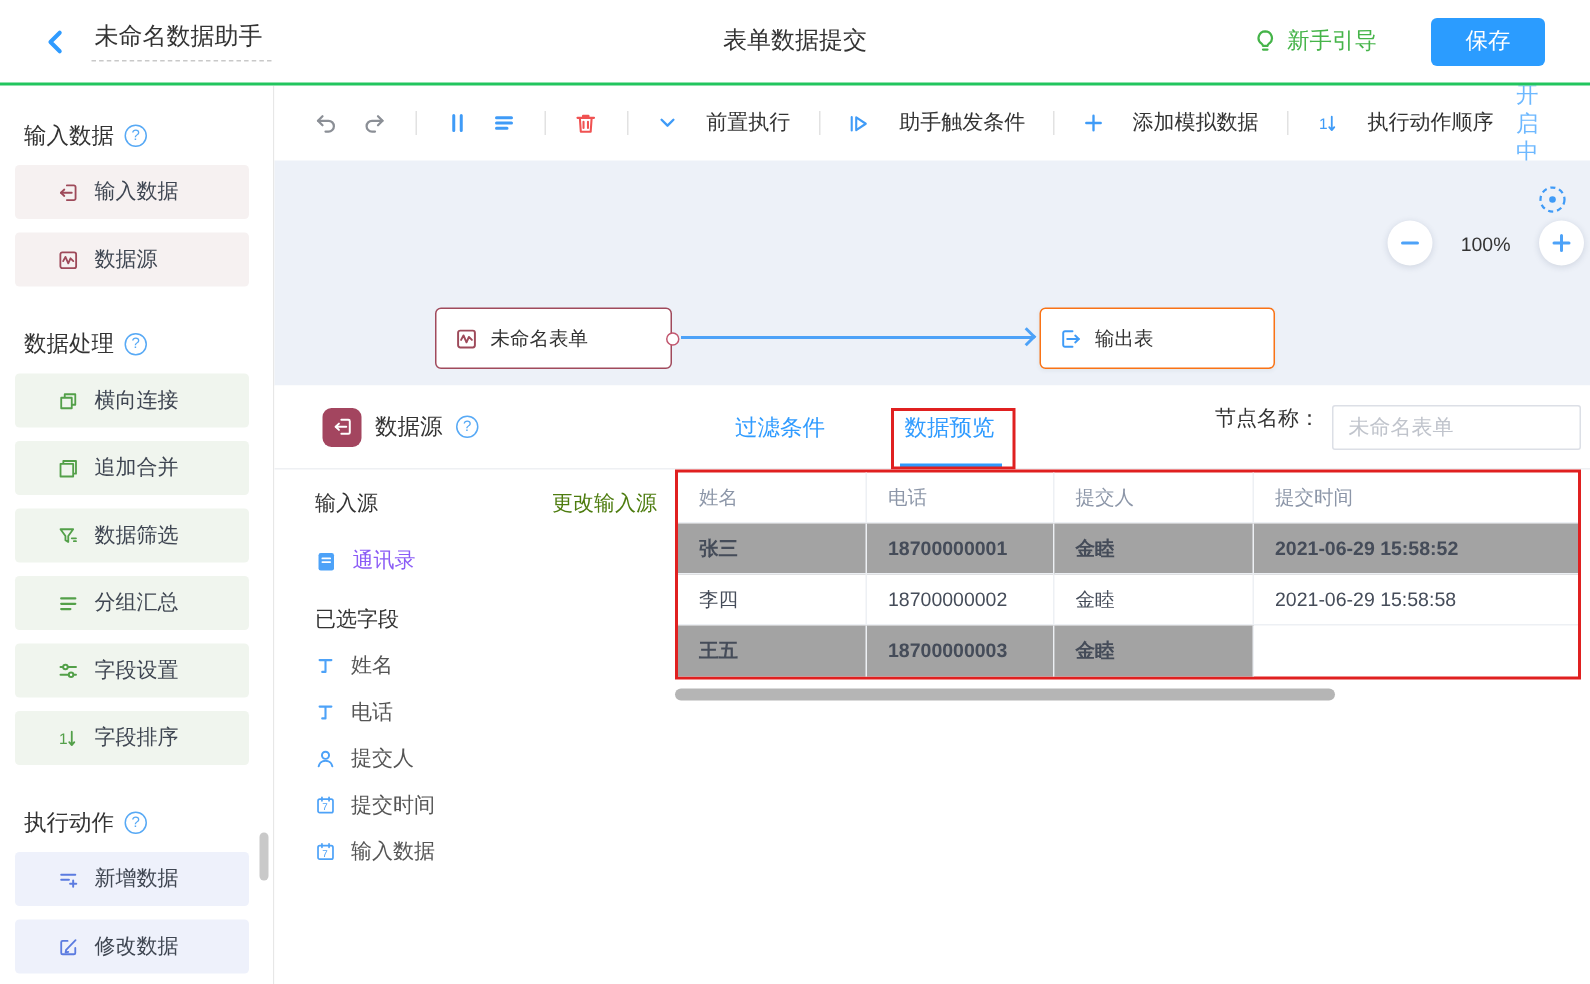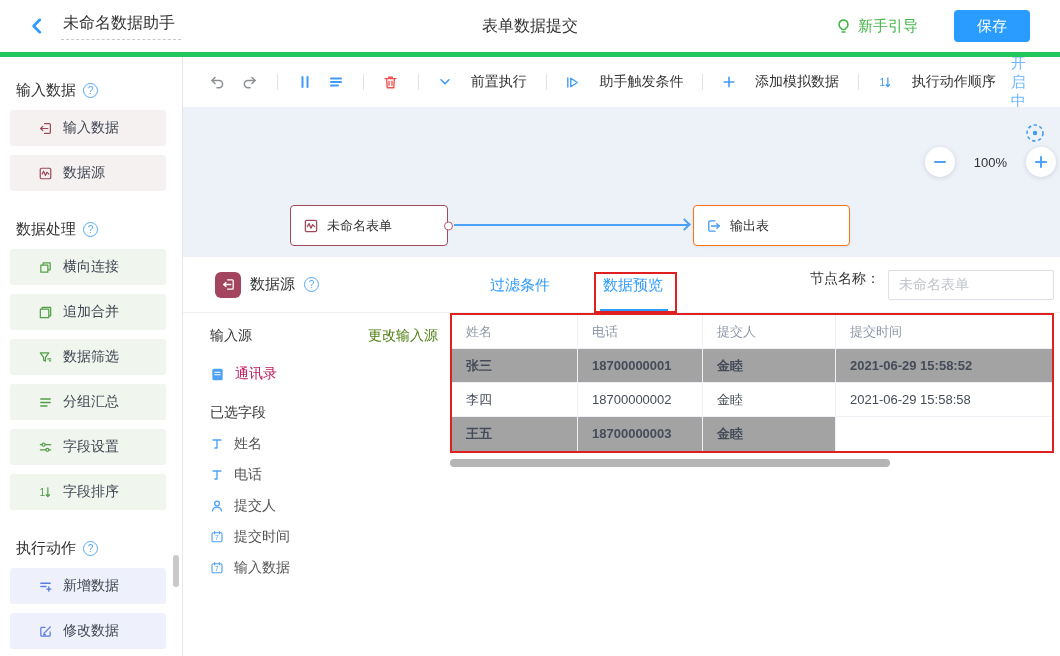--- a/index.html
+++ b/index.html
@@ -1,21 +1,21 @@
 <!DOCTYPE html>
 <html><head>
 <meta charset="utf-8">
 <style>
   * { margin:0; padding:0; box-sizing:border-box; }
   html,body { width:1060px; height:656px; }
   body { font-family:"Liberation Sans","DejaVu Sans",sans-serif; background:#fff; color:#333; overflow:hidden; }
   .app { position:relative; width:1060px; height:656px; }
 
   
-  .header { position:absolute; top:0; left:0; right:0; height:57px; background:#fff; border-bottom:5px solid #22c55e; z-index:5; }
+  .header { position:absolute; top:0; left:0; right:0; height:57px; background:#fff; border-bottom:2px solid #22c55e; z-index:5; }
   .hleft { position:absolute; left:28px; top:0; height:100%; display:flex; align-items:center; gap:15px; }
   .back-ic { color:#2f9bff; display:flex; cursor:pointer; }
   .app-title { font-size:16px; color:#333; padding:0 6px 5px 2px; border-bottom:1px dashed #c9c9c9; }
   .hcenter { position:absolute; left:50%; top:0; transform:translateX(-50%); height:100%; display:flex; align-items:center; font-size:16px; color:#333; }
   .hright { position:absolute; right:30px; top:0; height:100%; display:flex; align-items:center; gap:36px; }
   .guide { display:flex; align-items:center; gap:6px; color:#45b449; font-size:15px; cursor:pointer; }
   .save-btn { background:#2b9cff; color:#fff; border:none; border-radius:4px; font-size:15px; width:76px; height:32px; cursor:pointer; font-family:inherit; }
 
   
   .sidebar { position:absolute; top:57px; left:0; bottom:0; width:183px; background:#fff; border-right:1px solid #e7e7e7; overflow:hidden; }
@@ -70,21 +70,21 @@
   .redbox-tab { position:absolute; left:411px; top:15px; width:83px; height:41px; border:2px solid #e02020; pointer-events:none; }
   .nodename { position:absolute; right:6px; top:13px; display:flex; align-items:flex-start; gap:8px; }
   .nodename label { font-size:14px; color:#333; }
   .nodename input { width:166px; height:30px; border:1px solid #dcdfe6; border-radius:2px; padding-left:10px; font-size:14px; color:#c0c4cc; font-family:inherit; outline:none; }
 
   .pbody { position:relative; height:343px; }
   .leftcol { position:absolute; left:27px; top:14px; width:228px; }
   .srcrow { display:flex; justify-content:space-between; align-items:center; }
   .lbl { font-size:14px; color:#333; }
   .link { font-size:14px; color:#4d7c0f; cursor:pointer; }
-  .srcitem { margin-top:20px; display:flex; align-items:center; gap:10px; font-size:14px; color:#be185d; cursor:pointer; }
+  .srcitem { margin-top:20px; display:flex; align-items:center; gap:10px; font-size:14px; color:#8b5cf6; cursor:pointer; }
   .fields-title { margin-top:21px; font-size:14px; color:#333; }
   .field { margin-top:13px; display:flex; align-items:center; gap:10px; font-size:14px; color:#555; cursor:pointer; }
   .fic { color:#4da2f8; display:flex; flex:none; }
   .doc-ic { display:flex; flex:none; }
 
   
   .tablebox { position:absolute; left:267px; top:0; border:2px solid #e02020; background:#fff; }
   .grid { display:grid; grid-template-columns:126px 125px 133px 216px; }
   .cell { height:34px; line-height:33px; padding-left:14px; font-size:13px; border-bottom:1px solid #edf0f4; border-right:1px solid #edf0f4; white-space:nowrap; overflow:hidden; }
   .cell.cl { border-right:none; }

